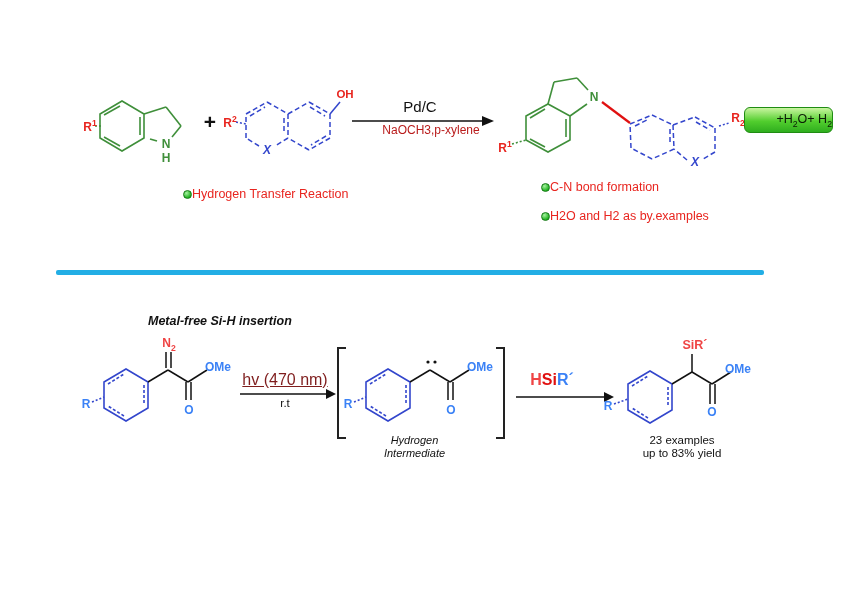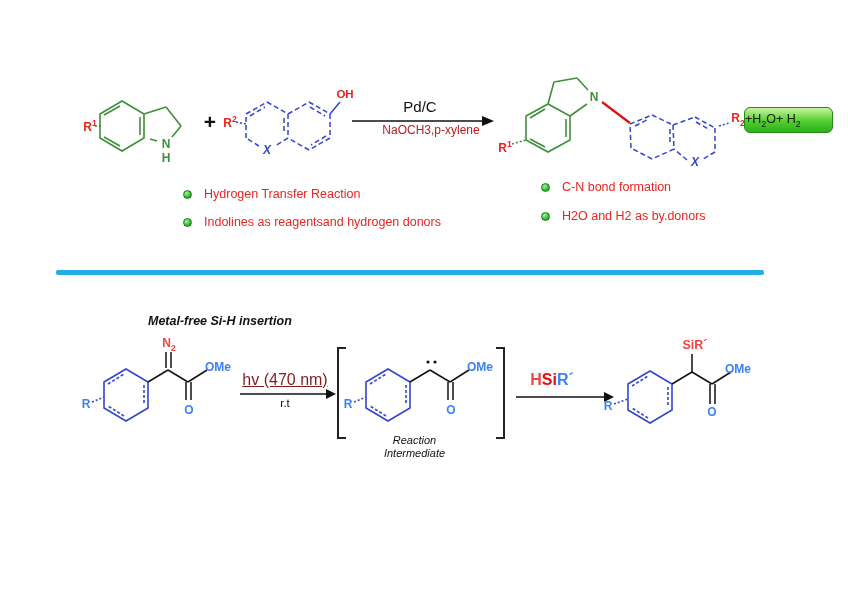--- a/index.html
+++ b/index.html
@@ -7,31 +7,31 @@
           font-family:"Liberation Sans",sans-serif;color:#111;}
   .abs{position:absolute;}
   .lbl{position:absolute;transform:translate(-50%,-50%);font-weight:bold;font-size:12px;
        white-space:nowrap;line-height:1;}
   .lbl sup,.lbl sub{font-size:0.72em;}
   .red{color:#e8251f;}
   .blue{color:#3b82f6;}
   .green{color:#3f8f3a;}
   .black{color:#ef4444;}
   .italic{font-style:italic;}
-  .bullet{position:absolute;display:flex;align-items:center;gap:12px;}
+  .bullet{position:absolute;display:flex;align-items:center;gap:0;}
   .dot{width:9px;height:9px;border-radius:50%;flex:0 0 auto;
        background:radial-gradient(circle at 35% 30%,#a6f3a0,#22b122 70%);
        border:1px solid #157a15;box-sizing:border-box;}
   .btxt{color:#e8251f;font-size:12.5px;line-height:1.1;white-space:nowrap;}
   .divider{position:absolute;left:56px;top:270px;width:708px;height:5px;
            background:#22aee5;border-radius:2px;}
   .gbox{position:absolute;left:744px;top:107px;width:89px;height:26px;
         border:1.5px solid #1f8c12;border-radius:6px;box-sizing:border-box;
         background:linear-gradient(180deg,#c9f5a0 0%,#52ce2e 55%,#2fae1e 100%);
-        display:flex;align-items:center;justify-content:flex-start;
+        display:flex;align-items:center;justify-content:flex-end;
         font-size:12.5px;color:#0b1b06;}
   .gbox sub{font-size:0.7em;}
   .title{position:absolute;left:148px;top:314px;font-weight:bold;font-style:italic;
          font-size:12.5px;color:#111;white-space:nowrap;}
   .caption{position:absolute;left:352px;top:434px;width:125px;text-align:center;
            font-style:italic;font-size:11px;color:#111;line-height:1.15;}
   .results{position:absolute;left:622px;top:434px;width:120px;text-align:center;
            font-size:11.5px;color:#111;line-height:1.15;}
   .cond{position:absolute;transform:translate(-50%,-50%);white-space:nowrap;}
   .hv{color:#7f1d1d;text-decoration:underline;font-size:16px;}
@@ -139,31 +139,27 @@
   <span class="lbl italic" style="left:695px;top:162px;color:#3346cc">X</span>
 
   <div class="gbox">
     <span><span>+H</span><sub>2</sub><span>O+ H</span><sub>2</sub></span>
   </div>
 
   <div class="bullet" style="left:183px;top:188px">
     <span class="dot"></span>
     <span class="btxt">Hydrogen Transfer Reaction</span>
   </div>
-  <div class="bullet" style="left:183px;top:216px">
-    <span class="dot"></span>
-    <span class="btxt">Indolines as reagentsand hydrogen donors</span>
-  </div>
   <div class="bullet" style="left:541px;top:181px">
     <span class="dot"></span>
     <span class="btxt">C-N bond formation</span>
   </div>
   <div class="bullet" style="left:541px;top:210px">
     <span class="dot"></span>
-    <span class="btxt">H2O and H2 as by.donors</span>
+    <span class="btxt">H2O and H2 as by.examples</span>
   </div>
 
   <div class="divider"></div>
 
   <span class="title">Metal-free Si-H insertion</span>
 
   <svg class="abs" style="left:80px;top:336px" width="165" height="110">
     <g stroke="#3346cc" stroke-width="1.6" fill="none">
       <path d="M24,46 L46,33 L68,46 L68,72 L46,85 L24,72 Z"></path>
       <line x1="28" y1="48" x2="44" y2="38" stroke-dasharray="3 2"></line>
@@ -213,21 +209,21 @@
       <line x1="111" y1="46" x2="111" y2="64"></line>
       <line x1="108" y1="46" x2="127" y2="34"></line>
     </g>
     <circle cx="86" cy="26" r="1.6" fill="#111"></circle>
     <circle cx="93" cy="26" r="1.6" fill="#111"></circle>
   </svg>
   <span class="lbl blue" style="left:348px;top:404px">R</span>
   <span class="lbl blue" style="left:480px;top:367px">OMe</span>
   <span class="lbl blue" style="left:451px;top:410px">O</span>
   <div class="caption">
-    <div>Reaction</div>
+    <div>Hydrogen</div>
     <div>Intermediate</div>
   </div>
 
   <span class="silane" style="left:552px;top:380px"><span class="black">H</span><span style="color:#e01010">Si</span><span class="blue">R´</span></span>
   <svg class="abs" style="left:514px;top:389px" width="102" height="16">
     <line x1="2" y1="8" x2="90" y2="8" stroke="#111" stroke-width="1.4"></line>
     <polygon points="90,3 100,8 90,13" fill="#111"></polygon>
   </svg>
 
   <svg class="abs" style="left:600px;top:330px" width="185" height="115">
@@ -245,14 +241,18 @@
       <line x1="110" y1="54" x2="110" y2="74"></line>
       <line x1="115" y1="54" x2="115" y2="74"></line>
       <line x1="112" y1="54" x2="131" y2="42"></line>
     </g>
   </svg>
   <span class="lbl blue" style="left:608px;top:406px">R</span>
   <span class="lbl black" style="left:695px;top:345px;font-size:12.5px">SiR´</span>
   <span class="lbl blue" style="left:738px;top:369px">OMe</span>
   <span class="lbl blue" style="left:712px;top:412px">O</span>
 
+  <div class="results">
+    <div>23 examples</div>
+    <div>up to 83% yield</div>
+  </div>
 
 </div>
 
 </body></html>

